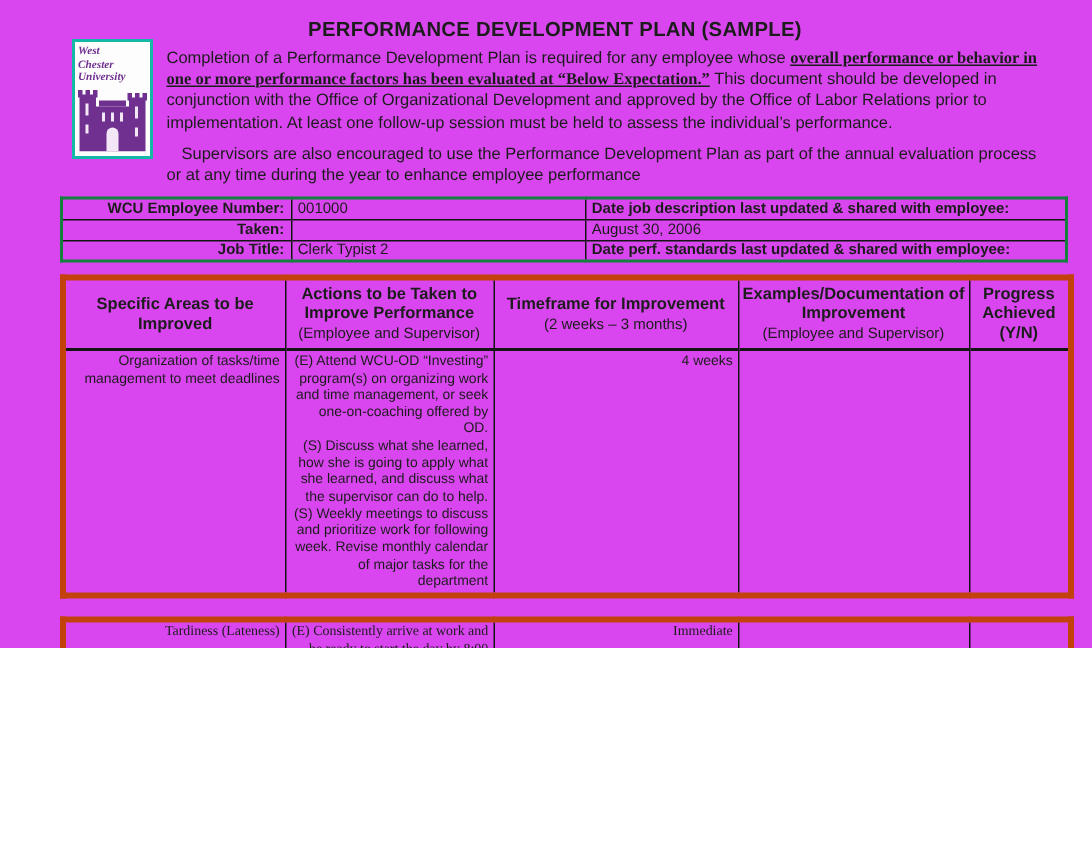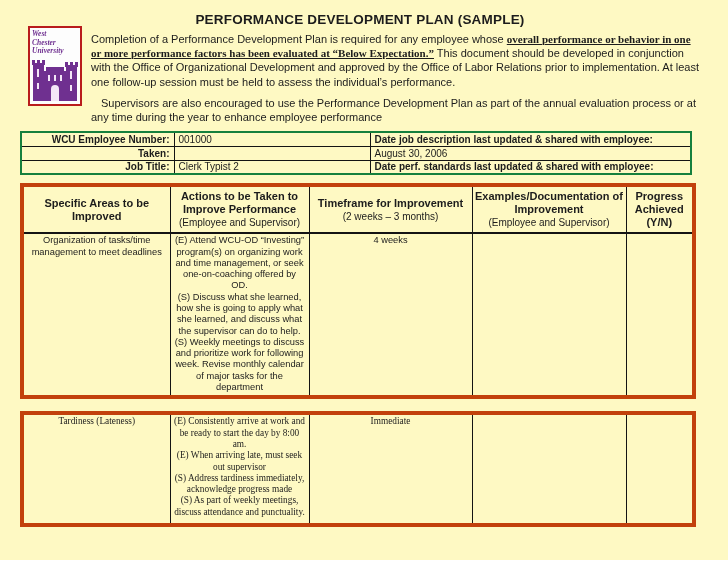--- a/index.html
+++ b/index.html
@@ -1,35 +1,35 @@
 <!DOCTYPE html>
 <html><head>
 <meta charset="utf-8">
 <style>
   html, body { margin: 0; padding: 0; background: #ffffff; }
   .page {
     position: relative;
-    width: 728px; height: 560px;
+    width: 728px; height: 432px;
     box-sizing: border-box;
-    padding: 12px 28px 0 20px;
-    background: #fef9c3;
+    padding: 12px 28px 0 40px;
+    background: #d946ef;
     font-family: "Liberation Sans", sans-serif;
     color: #1c1c1c;
     overflow: hidden;
   }
   .title {
     font-size: 13.5px; font-weight: bold;
     text-align: center; margin: 0 0 5px 0;
     letter-spacing: 0.2px;
   }
   .intro { font-size: 11px; line-height: 14.2px; }
   .logo {
     float: left;
     width: 50px; height: 76px;
-    border: 2px solid #b91c1c;
+    border: 2px solid #14b8a6;
     margin: -6px 9px 20px 8px;
     background: #fdfdfd;
     overflow: hidden;
   }
   .logo-text {
     font-family: "Liberation Serif", serif;
     font-style: italic; font-weight: bold;
     font-size: 7.5px; line-height: 8.5px;
     color: #6f3090; padding: 2px 0 0 2px;
   }
@@ -67,21 +67,21 @@
   }
   .plan-table th, .plan-table td { border: 1px solid #141414; }
   .plan-table thead th {
     vertical-align: middle; text-align: center;
     padding: 3px 2px; height: 48px;
     border-bottom: 2px solid #141414;
   }
   .h-title { font-size: 11px; font-weight: bold; line-height: 13px; }
   .h-sub { font-size: 10px; font-weight: normal; line-height: 12px; margin-top: 1px; }
   .plan-table td {
-    vertical-align: top; text-align: center;
+    vertical-align: top; text-align: right;
     padding: 1px 3px 2px 3px;
   }
   .row-tall td { height: 146px; }
   .row-mid td { height: 112px; }
   .pre { white-space: pre-line; }
   .block2 { margin-top: 12px; font-family: Liberation Serif, serif; }
 </style>
 </head>
 <body>
 

